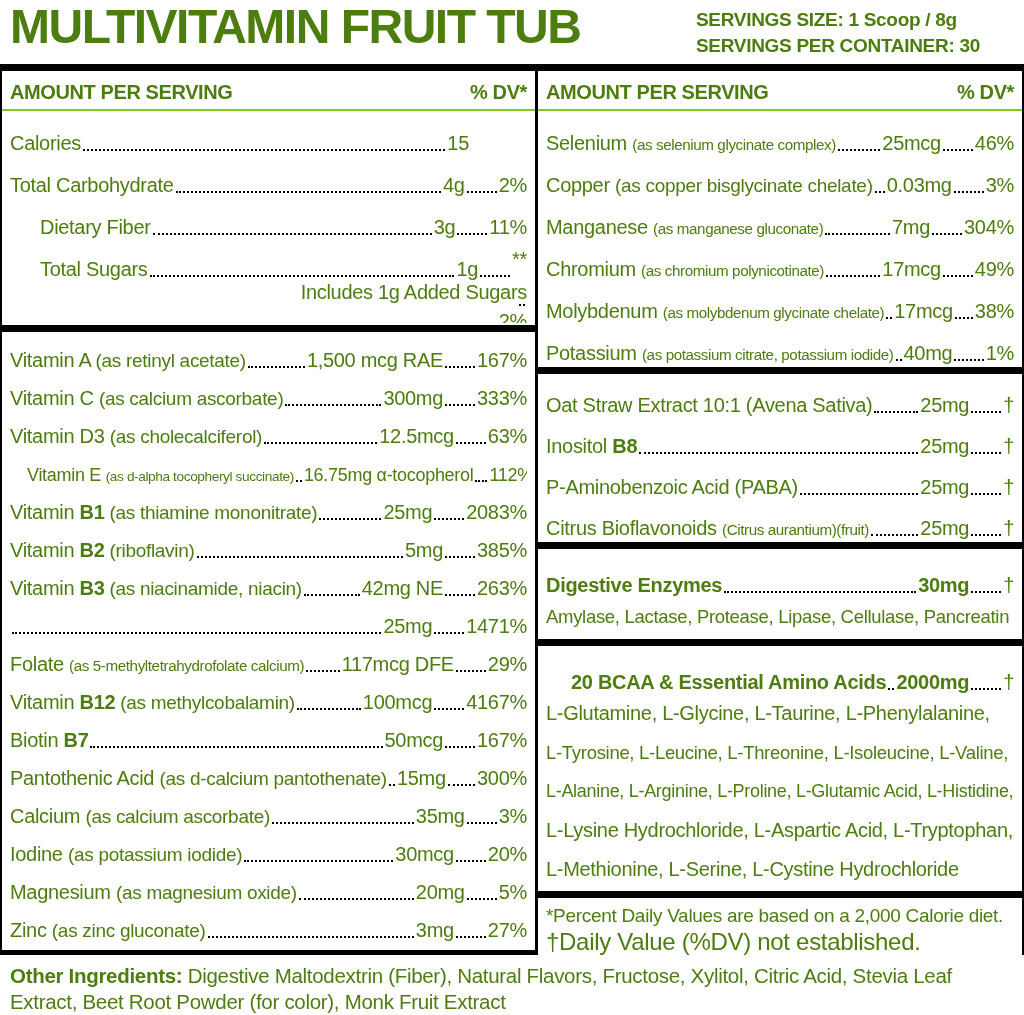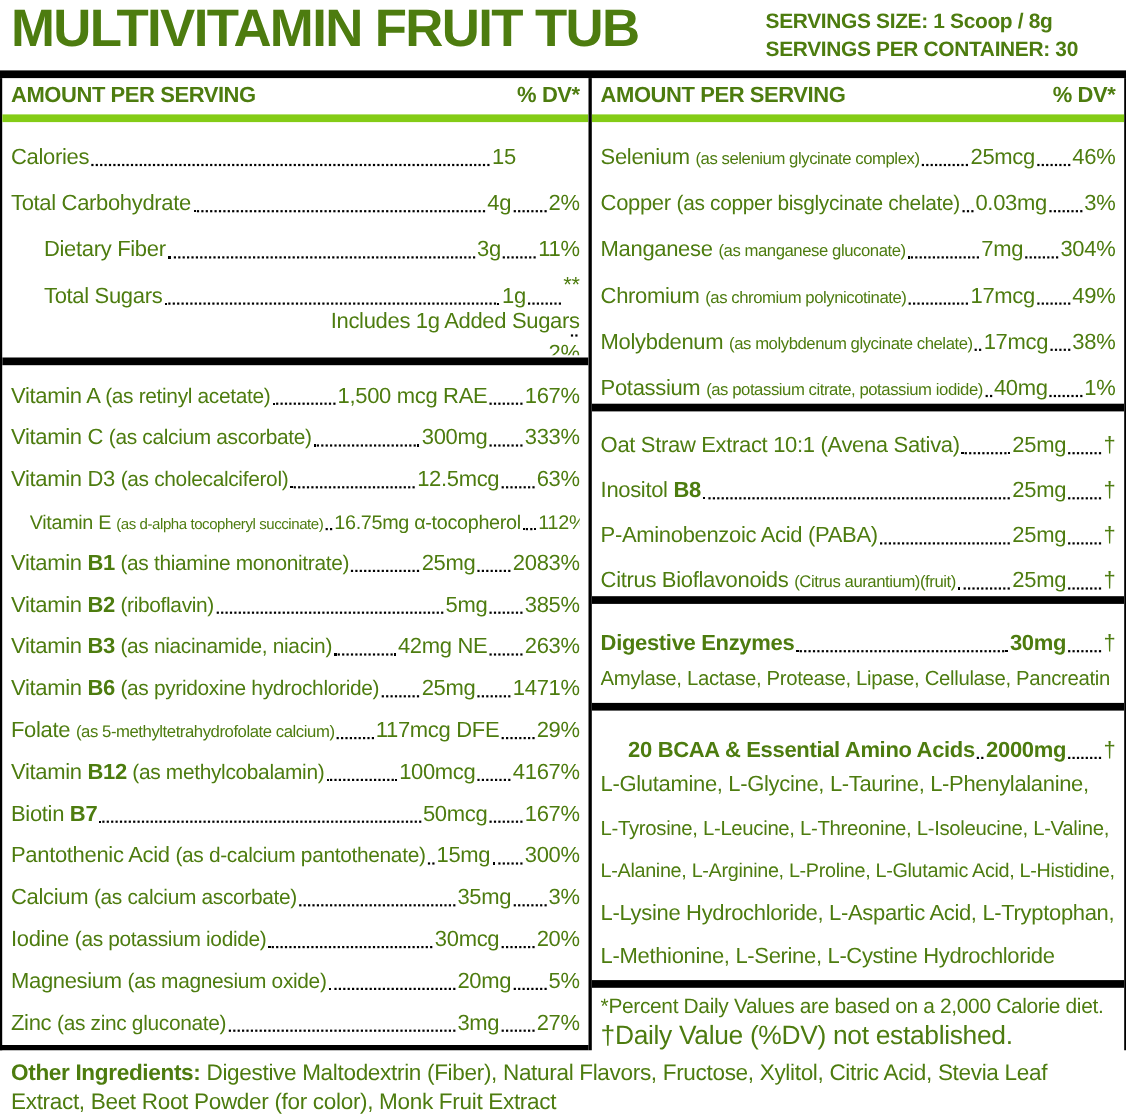--- a/index.html
+++ b/index.html
@@ -11,21 +11,21 @@
   .hdr{display:flex;justify-content:space-between;align-items:flex-start;height:64px;padding:2px 8px 0 10px;box-sizing:border-box;}
   .title{font-size:48px;font-weight:bold;letter-spacing:-1.5px;line-height:1.05;white-space:nowrap;}
   .servings{width:320px;padding-top:5px;font-size:19px;font-weight:bold;line-height:1.35;letter-spacing:-0.3px;}
   .servings div{white-space:nowrap;}
   .topbar{height:7px;background:#000;}
   
   .cols{display:flex;height:884px;overflow:hidden;}
   .col{box-sizing:border-box;overflow:hidden;}
   .col.left{width:535px;border-left:2px solid #000;border-bottom:5px solid #000;}
   .col.right{width:489px;border-left:3px solid #000;border-right:2px solid #000;}
-  .colheader{display:flex;justify-content:space-between;align-items:flex-end;font-weight:bold;font-size:20px;letter-spacing:-0.4px;padding:9px 8px 5px 8px;border-bottom:7px solid #84cc16;height:40px;box-sizing:border-box;gap:12px;}
+  .colheader{display:flex;justify-content:space-between;align-items:flex-end;font-weight:bold;font-size:20px;letter-spacing:-0.4px;padding:9px 8px 5px 8px;border-bottom:2px solid #84cc16;height:40px;box-sizing:border-box;gap:12px;}
   .sectionbar{height:7px;background:#000;}
   .sec{padding:2px 8px;}
   
   .row{display:flex;align-items:flex-end;font-size:20px;letter-spacing:-0.3px;overflow:hidden;}
   .row.ind1{padding-left:30px;}
   .row.ind2{padding-left:63px;flex-direction:column;}
   .name{white-space:nowrap;}
   .det{font-size:0.95em;}
   .det.sm{font-size:0.76em;letter-spacing:-0.4px;}
   .b{font-weight:bold;}
@@ -149,21 +149,20 @@
               <span class="dv">385%</span>
             </div>
             <div class="row">
               <span class="name"><span>Vitamin </span><span class="b">B3</span><span class="det"> (as niacinamide, niacin)</span></span>
               <div class="lead"></div>
               <span class="amt">42mg NE</span>
               <div class="lead lead2"></div>
               <span class="dv">263%</span>
             </div>
             <div class="row">
-              <span class="name"><span>Vitamin </span><span class="b">B6</span><span class="det"> (as pyridoxine hydrochloride)</span></span>
               <div class="lead"></div>
               <span class="amt">25mg</span>
               <div class="lead lead2"></div>
               <span class="dv">1471%</span>
             </div>
             <div class="row">
               <span class="name"><span>Folate </span><span class="det sm">(as 5-methyltetrahydrofolate calcium)</span></span>
               <div class="lead"></div>
               <span class="amt">117mcg DFE</span>
               <div class="lead lead2"></div>

